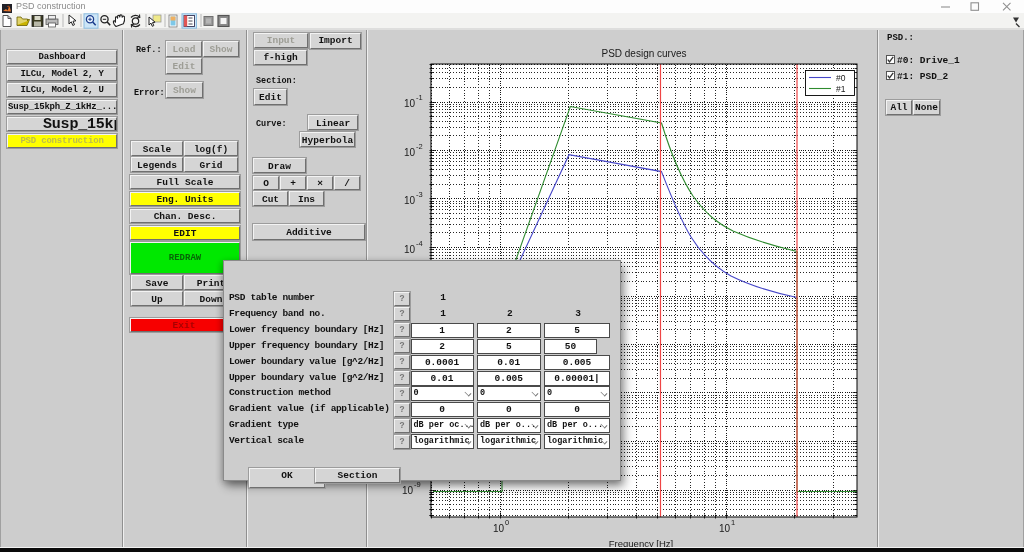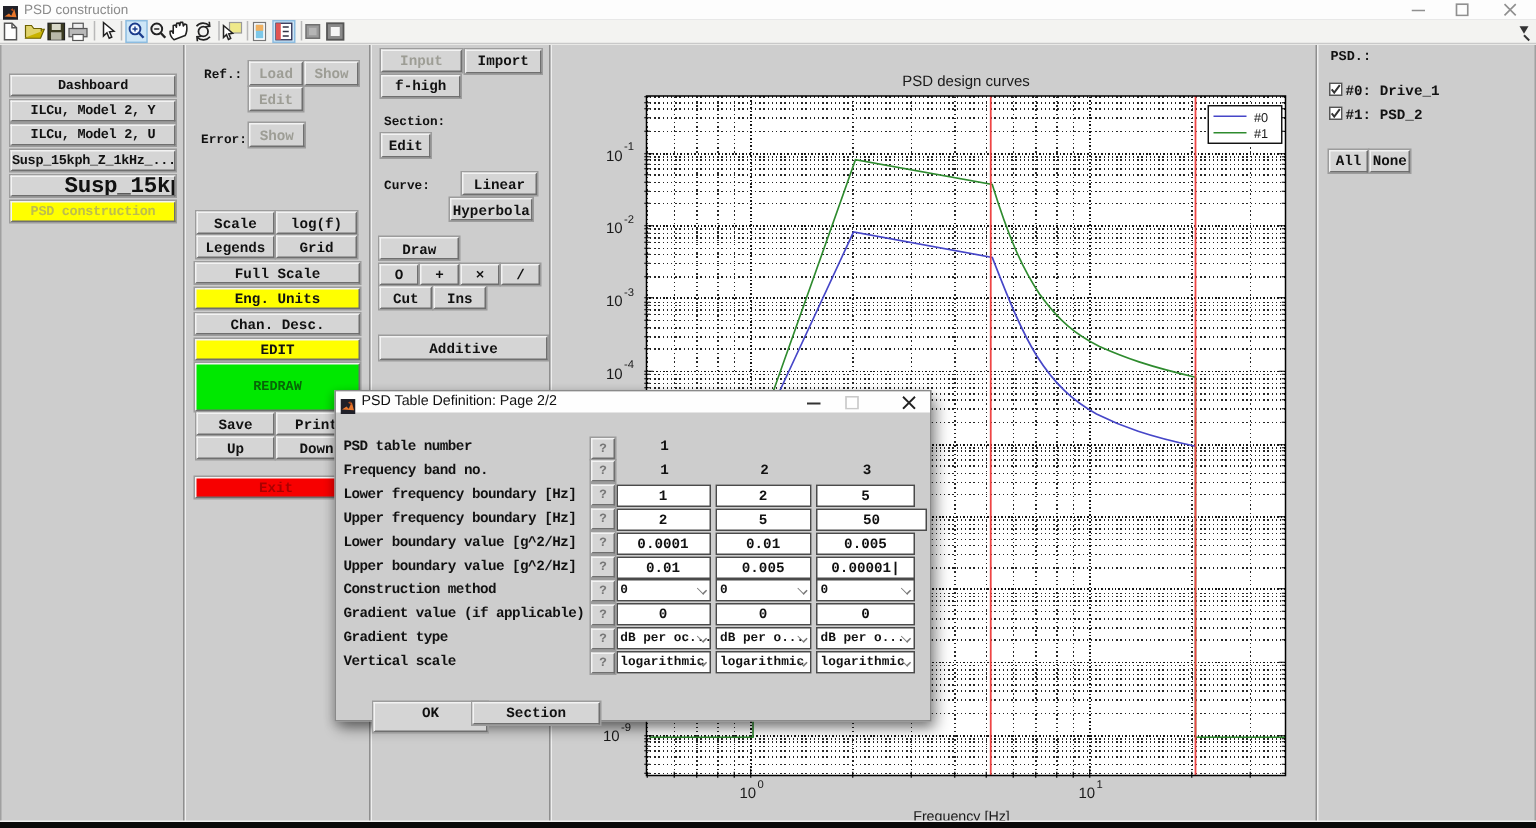--- a/index.html
+++ b/index.html
@@ -202,51 +202,38 @@
 <div class="lb" style="left:897px;top:55px;font-size:9.5px;"><b>#0: Drive_1</b></div>
 <div class="cb" style="left:886px;top:71px">
     <svg style="display:block" width="7" height="7" viewBox="0 0 7 7">
       <path d="M0.8,3.6 l1.7,2.2 L6.2,0.8" stroke="#333" stroke-width="1.3" fill="none"></path>
     </svg>
   </div>
 <div class="lb" style="left:897px;top:71px;font-size:9.5px;font-weight:bold;"><b>#1: PSD_2</b></div>
 <div class="b" style="left:886px;top:100px;width:26px;height:14.5px;font-size:9.5px;line-height:14.5px;">All</div>
 <div class="b" style="left:913px;top:100px;width:27px;height:14.5px;font-size:9.5px;line-height:14.5px;">None</div>
 <div id="dlg">
-<div id="dlgtitle">
-  <div style="position:absolute;left:3px;top:2px"><svg width="10" height="10" viewBox="0 0 10 10" xmlns="http://www.w3.org/2000/svg">
-<rect width="10" height="10" fill="#202028"></rect>
-<path d="M1,7 l3,-2 1.5,1.5 2,-4.5 1.5,5.5 z" fill="#e8762c"></path>
-<path d="M5,2.5 l1.5,-1 1,2.5 z" fill="#b34a18"></path>
-        </svg></div>
-  <div class="tt">PSD Table Definition: Page 2/2</div>
-  <svg class="abs" style="left:314px;top:3px" width="76" height="9" viewBox="0 0 76 9">
-        <path d="M0,5 h9" stroke="#333" stroke-width="1.2"></path>
-        <rect x="26" y="0.5" width="8" height="8" fill="none" stroke="#c9c9c9" stroke-width="1.1"></rect>
-        <path d="M64,0.5 l8,8 m0,-8 l-8,8" stroke="#222" stroke-width="1.2"></path>
-      </svg>
-</div>
 <div class="dlb" style="left:5px;top:31.0px">PSD table number</div>
 <div class="qb" style="left:170px;top:30.5px">?</div>
 <div class="dv" style="left:186.5px;top:31.0px;width:65px">1</div>
 <div class="dlb" style="left:5px;top:46.9px">Frequency band no.</div>
 <div class="qb" style="left:170px;top:46.4px">?</div>
 <div class="dv" style="left:186.5px;top:46.9px;width:65px">1</div>
 <div class="dv" style="left:253px;top:46.9px;width:65.5px">2</div>
 <div class="dv" style="left:320px;top:46.9px;width:68px">3</div>
 <div class="dlb" style="left:5px;top:62.8px">Lower frequency boundary [Hz]</div>
 <div class="qb" style="left:170px;top:62.3px">?</div>
 <div class="fld" style="left:186.5px;top:61.8px;width:63px">1</div>
 <div class="fld" style="left:253px;top:61.8px;width:63.5px">2</div>
 <div class="fld" style="left:320px;top:61.8px;width:66px">5</div>
 <div class="dlb" style="left:5px;top:78.7px">Upper frequency boundary  [Hz]</div>
 <div class="qb" style="left:170px;top:78.2px">?</div>
 <div class="fld" style="left:186.5px;top:77.7px;width:63px">2</div>
 <div class="fld" style="left:253px;top:77.7px;width:63.5px">5</div>
-<div class="fld" style="left:320px;top:77.7px;width:74px">50</div>
+<div class="fld" style="left:320px;top:77.7px;width:53px">50</div>
 <div class="dlb" style="left:5px;top:94.6px">Lower boundary value [g^2/Hz]</div>
 <div class="qb" style="left:170px;top:94.1px">?</div>
 <div class="fld" style="left:186.5px;top:93.6px;width:63px">0.0001</div>
 <div class="fld" style="left:253px;top:93.6px;width:63.5px">0.01</div>
 <div class="fld" style="left:320px;top:93.6px;width:66px">0.005</div>
 <div class="dlb" style="left:5px;top:110.5px">Upper boundary value [g^2/Hz]</div>
 <div class="qb" style="left:170px;top:110.0px">?</div>
 <div class="fld" style="left:186.5px;top:109.5px;width:63px">0.01</div>
 <div class="fld" style="left:253px;top:109.5px;width:63.5px">0.005</div>
 <div class="fld" style="left:320px;top:109.5px;width:66px">0.00001|</div>

